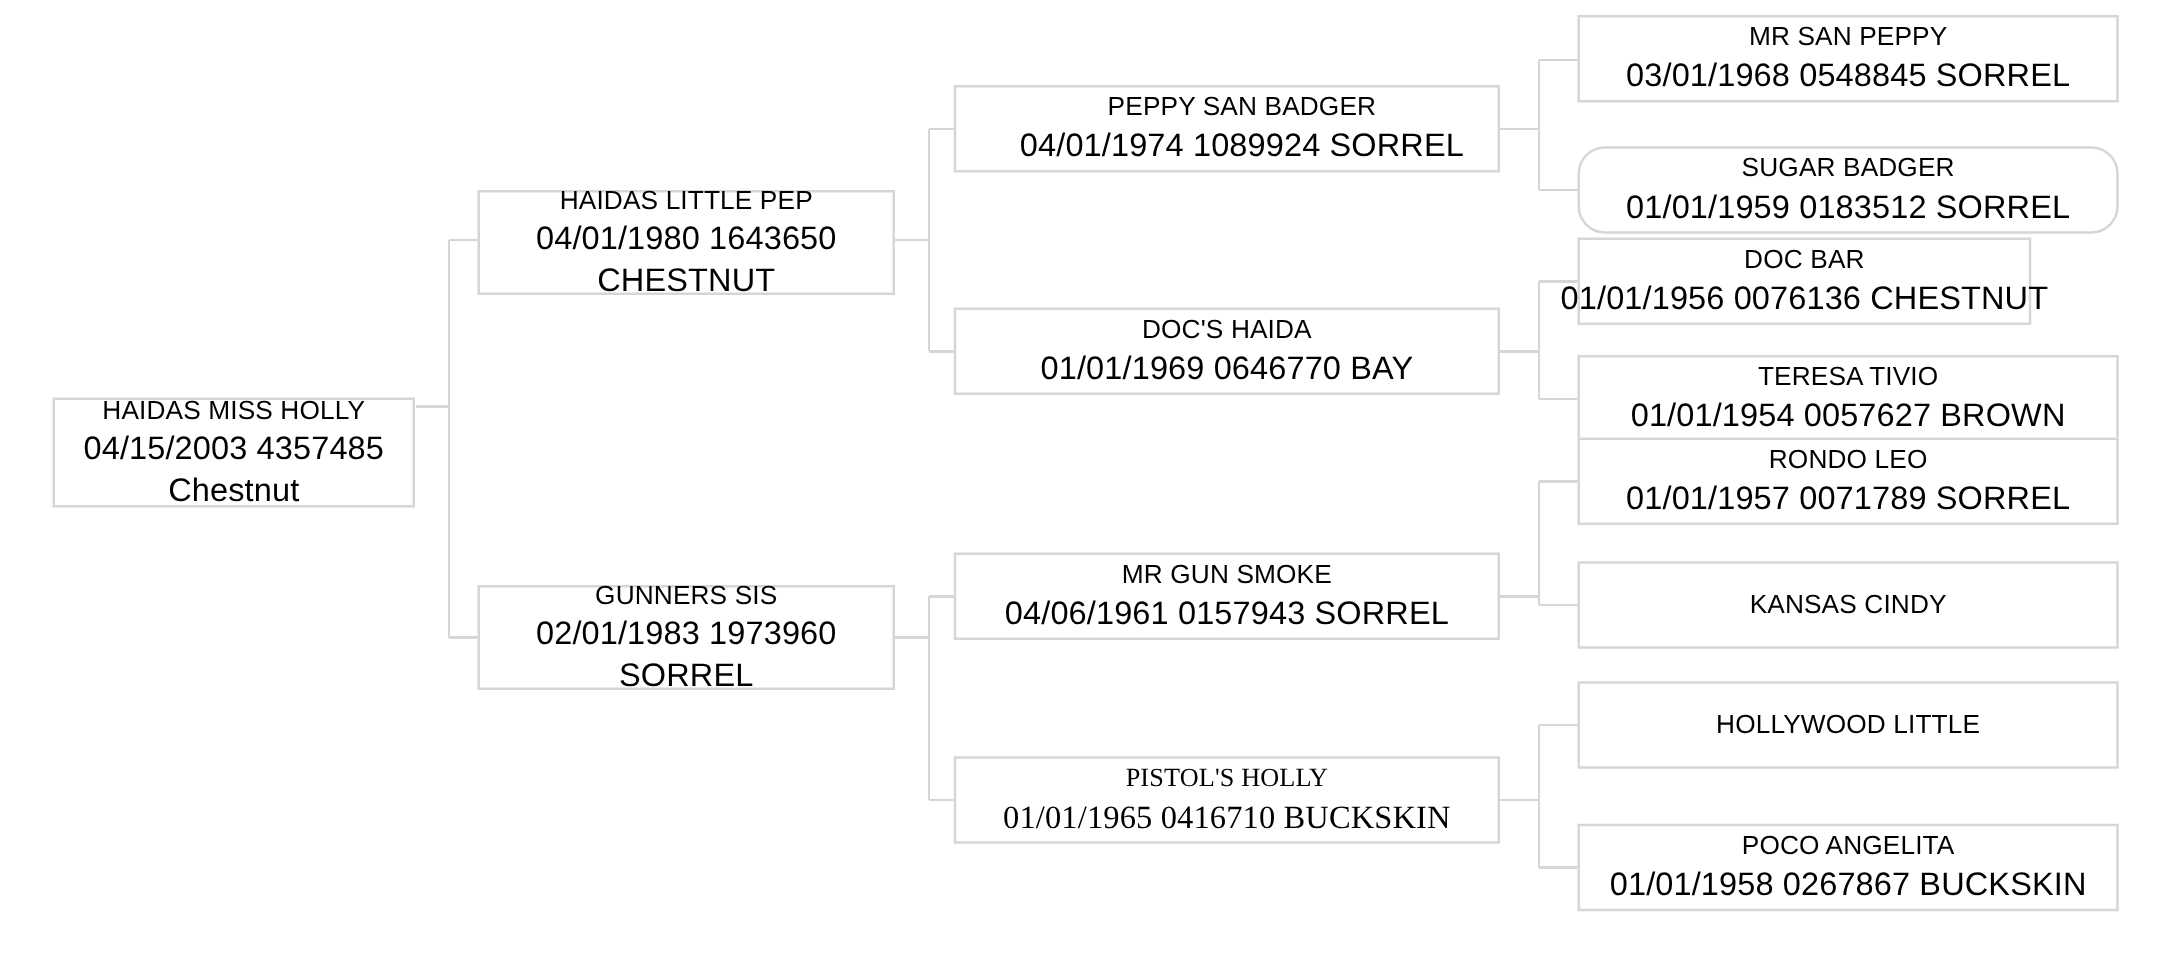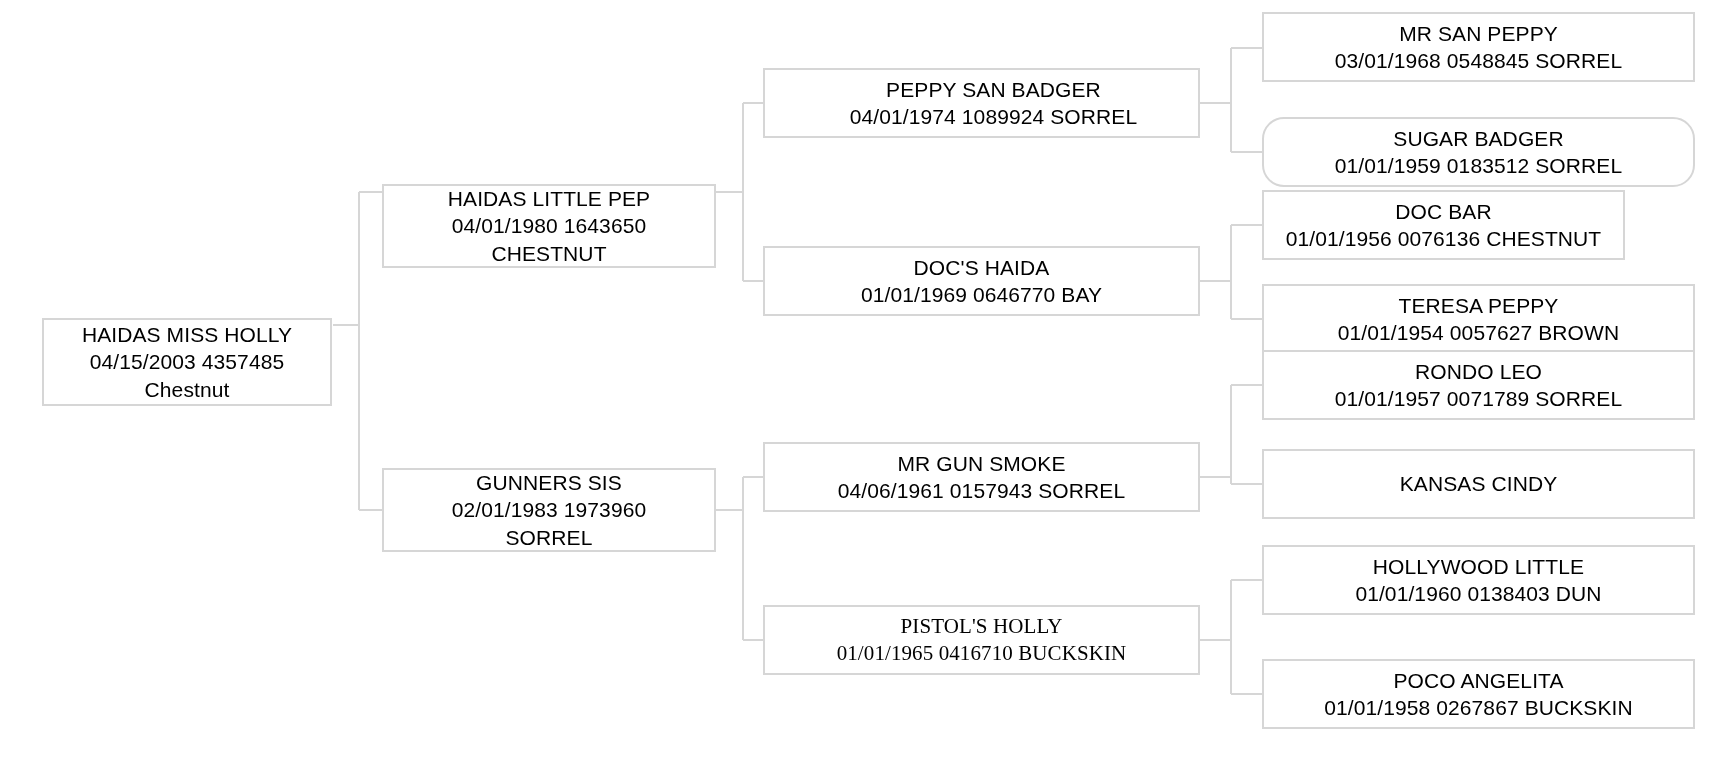--- a/index.html
+++ b/index.html
@@ -39,21 +39,21 @@
     text-align: center;
     line-height: 1.30;
     z-index: 2;
   }
   .box-name {
     font-size: 21px;
     letter-spacing: 0.1px;
     white-space: nowrap;
   }
   .box-detail {
-    font-size: 21px;
+    font-size: 26px;
     letter-spacing: 0.1px;
     white-space: nowrap;
   }
 </style>
 </head>
 <body>
 
 <div id="pedigree-canvas">
 
   <svg id="connectors" viewBox="0 0 1730 764" xmlns="http://www.w3.org/2000/svg">
@@ -96,21 +96,21 @@
       <path d="M 1231,694 L 1263,694"></path>
     </g>
   </svg>
 
   <div class="pedigree-box" style="left:42px; top:318px; width:290px; height:88px;">
     <div class="box-name">HAIDAS MISS HOLLY</div>
     <div class="box-detail">04/15/2003 4357485</div>
     <div class="box-detail">Chestnut</div>
   </div>
 
-  <div class="pedigree-box" style="left:382px; top:152px; width:334px; height:84px;margin-top:32px;">
+  <div class="pedigree-box" style="left:382px; top:152px; width:334px; height:84px;">
     <div class="box-name">HAIDAS LITTLE PEP</div>
     <div class="box-detail">04/01/1980 1643650</div>
     <div class="box-detail">CHESTNUT</div>
   </div>
 
   <div class="pedigree-box" style="left:382px; top:468px; width:334px; height:84px;">
     <div class="box-name">GUNNERS SIS</div>
     <div class="box-detail">02/01/1983 1973960</div>
     <div class="box-detail">SORREL</div>
   </div>
@@ -144,36 +144,35 @@
     <div class="box-name">SUGAR BADGER</div>
     <div class="box-detail">01/01/1959 0183512 SORREL</div>
   </div>
 
   <div class="pedigree-box" style="left:1262px; top:190px; width:363px; height:70px;">
     <div class="box-name">DOC BAR</div>
     <div class="box-detail">01/01/1956 0076136 CHESTNUT</div>
   </div>
 
   <div class="pedigree-box" style="left:1262px; top:284px; width:433px; height:70px;">
-    <div class="box-name">TERESA PEPPY</div>
+    <div class="box-name">TERESA TIVIO</div>
     <div class="box-detail">01/01/1954 0057627 BROWN</div>
   </div>
 
   <div class="pedigree-box" style="left:1262px; top:350px; width:433px; height:70px;">
     <div class="box-name">RONDO LEO</div>
     <div class="box-detail">01/01/1957 0071789 SORREL</div>
   </div>
 
   <div class="pedigree-box" style="left:1262px; top:449px; width:433px; height:70px;">
     <div class="box-name">KANSAS CINDY</div>
   </div>
 
   <div class="pedigree-box" style="left:1262px; top:545px; width:433px; height:70px;">
     <div class="box-name">HOLLYWOOD LITTLE</div>
-    <div class="box-detail">01/01/1960 0138403 DUN</div>
   </div>
 
   <div class="pedigree-box" style="left:1262px; top:659px; width:433px; height:70px;">
     <div class="box-name">POCO ANGELITA</div>
     <div class="box-detail">01/01/1958 0267867 BUCKSKIN</div>
   </div>
 
 </div>
 
 </body></html>

